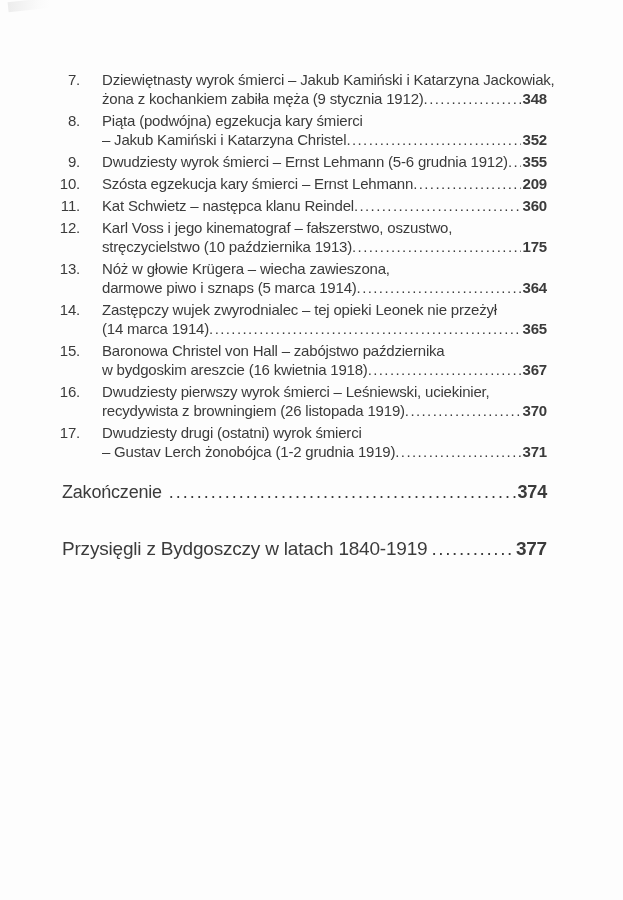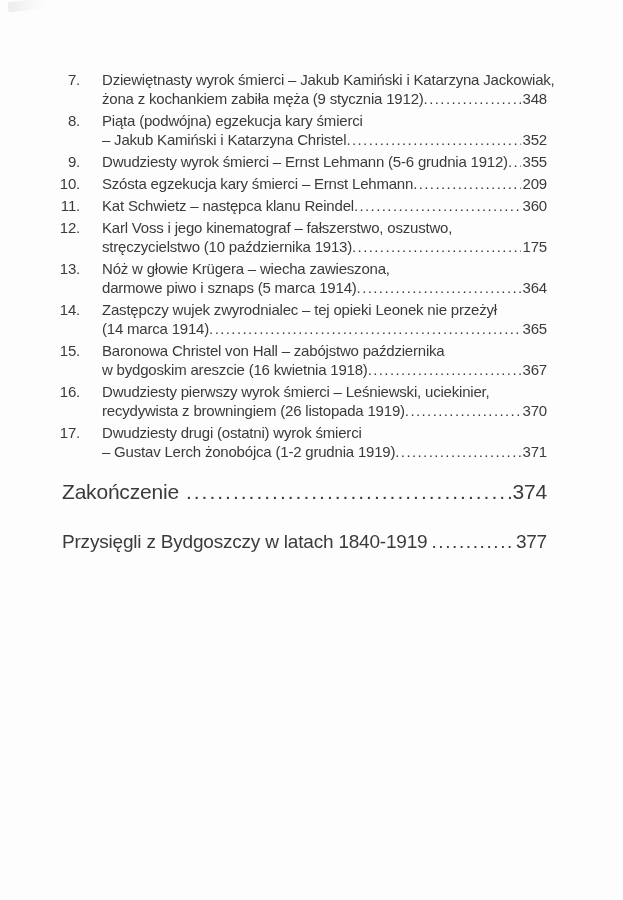--- a/index.html
+++ b/index.html
@@ -63,39 +63,40 @@
     overflow: hidden;
     text-align: right;
   }
   .leader::after {
     content: "..................................................................................................................................................................";
     letter-spacing: 1.4px;
   }
   .pg {
     flex: 0 0 auto;
     margin-left: 2px;
+    font-weight: bold;
   }
   .sections { margin-left: 7px; }
   .section {
     display: flex;
     align-items: baseline;
     white-space: nowrap;
     letter-spacing: -0.2px;
   }
   .section:nth-child(1) {
-    font-size: 21px;
+    font-size: 18px;
     line-height: 30px;
     margin-top: 16px;
   }
   .section:nth-child(1) .leader { margin-left: 7px; }
   .section:nth-child(1) .leader::after { letter-spacing: 2px; }
   .section:nth-child(2) {
     font-size: 19px;
     line-height: 25px;
-    margin-top: 22px;
+    margin-top: 29px;
   }
   .section:nth-child(2) .leader { margin-left: 4px; }
   .section:nth-child(2) .leader::after { letter-spacing: 1.6px; }
 </style>
 </head>
 <body>
 
 <div class="page" style="background: rgb(253, 253, 253); color: rgb(59, 59, 59);">
   <div class="scan-smudge"></div>
   <main class="toc">

